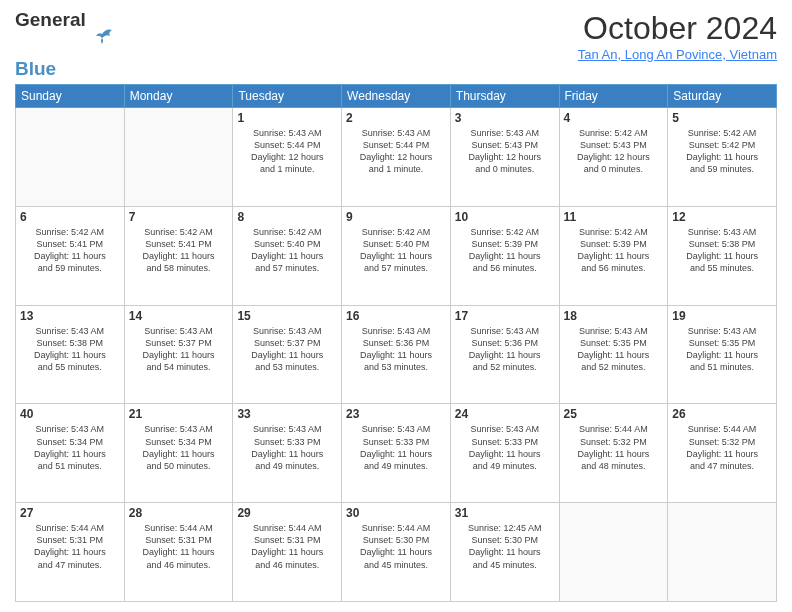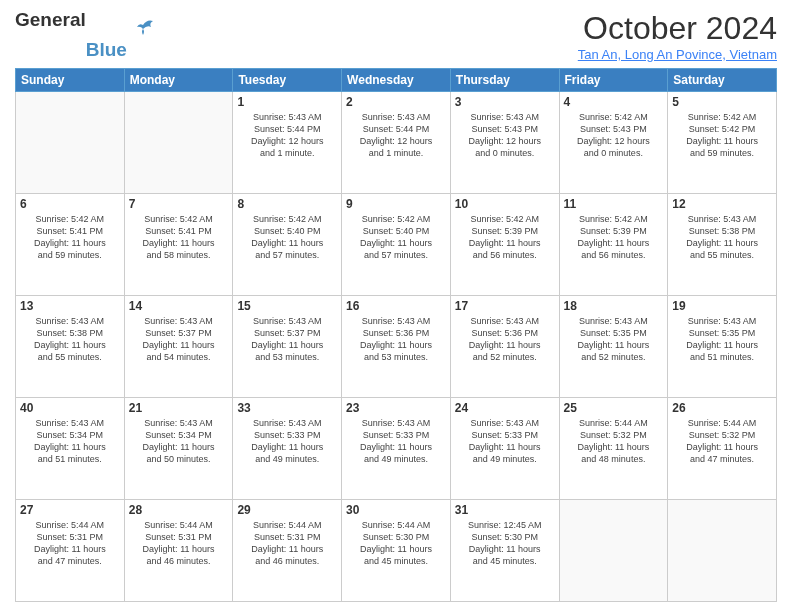--- a/index.html
+++ b/index.html
@@ -47,21 +47,21 @@
     }
     .calendar {
       width: 100%;
       border-collapse: collapse;
       flex: 1;
     }
     .calendar th {
       background: #3a7fc1;
       color: #fff;
       font-size: 12px;
-      font-weight: bold;
+      font-weight: normal;
       padding: 4px 5px;
       text-align: left;
       border: 1px solid #5a9fd1;
     }
     .calendar td {
       border: 1px solid #ccc;
       vertical-align: top;
       padding: 3px 4px;
       font-size: 9.5px;
       color: #333;
@@ -84,21 +84,21 @@
       text-align: center;
     }
   </style>
 </head>
 <body>
 
 <div class="page">
   <div class="header">
     <div class="logo">
       <div class="logo-row">
-        <div style="display:flex;flex-direction:row;line-height:1;">
+        <div style="display:flex;flex-direction:column;line-height:1;">
           <span style="font-size:19px;font-weight:bold;color:#333;">General</span>
           <span style="font-size:19px;font-weight:bold;color:#4a90c4;margin-top:30px;">Blue</span>
         </div>
         <svg width="28" height="28" viewBox="0 0 28 28" style="margin-left:2px;margin-top:-8px;">
           <path d="M14 8 Q18 2 24 4 Q20 6 22 10 Q18 8 14 12 Q12 9 8 10 Q10 6 14 8Z" fill="#4a90c4"></path>
           <path d="M14 12 Q16 14 14 18 Q12 14 14 12Z" fill="#4a90c4"></path>
         </svg>
       </div>
     </div>
     <div class="title-area">

